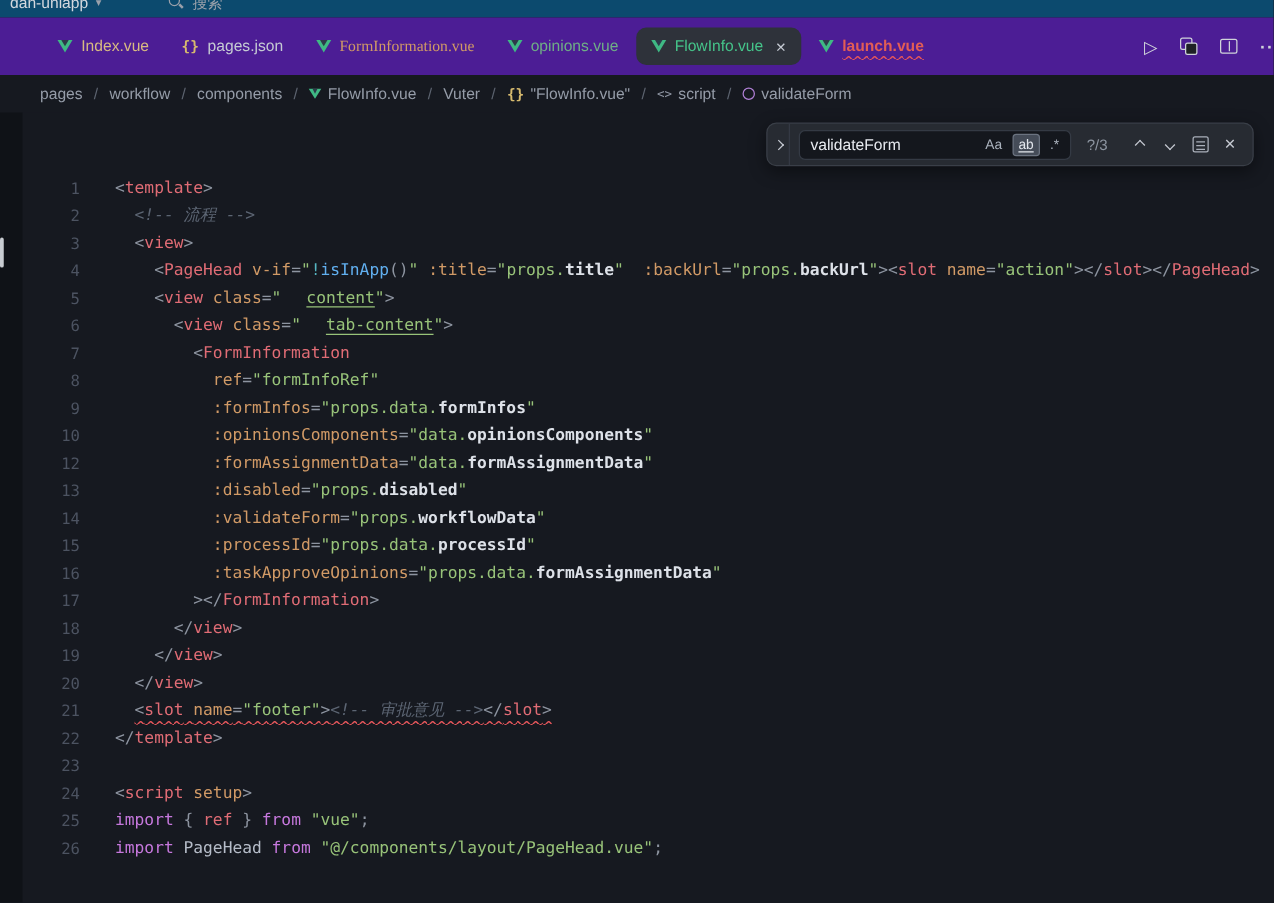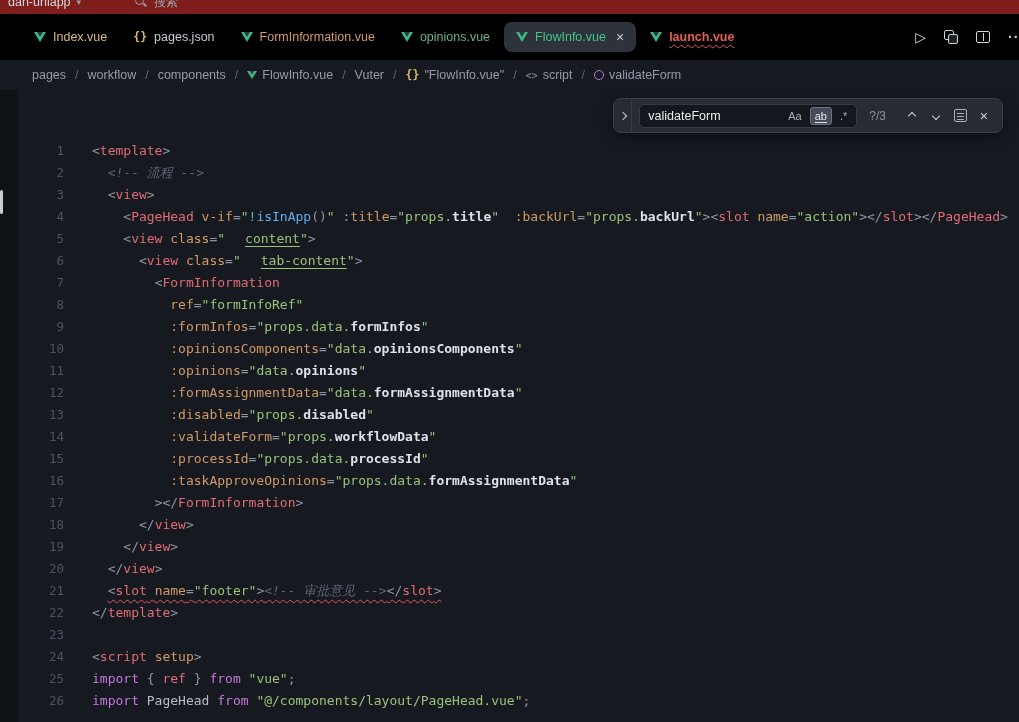--- a/index.html
+++ b/index.html
@@ -1,30 +1,30 @@
 <!DOCTYPE html>
 <html><head>
 <meta charset="utf-8">
 <style>
   * { margin:0; padding:0; box-sizing:border-box; }
   html,body { width:1019px; height:722px; overflow:hidden; }
   body { background:#161920; font-family:"Liberation Sans", sans-serif; color:#c6cad2; }
 
   
-  .titlebar { height:14px; background:#7f1d1d; position:relative; overflow:hidden;text-align:center; }
+  .titlebar { height:14px; background:#0c4a6e; position:relative; overflow:hidden;text-align:center; }
   .titlebar-inner { position:absolute; top:-9px; left:8px; height:22px; display:flex; align-items:center; gap:54px; }
   .project { display:flex; align-items:center; gap:6px; font-size:12.5px; color:#d4d8de; }
   .caret { font-size:9px; color:#9aa0aa; }
   .tb-search { display:flex; align-items:center; gap:7px; font-size:12px; color:#9aa0aa; }
   .mag { position:relative; width:12px; height:12px; display:inline-block; }
   .mag::before { content:""; position:absolute; left:0; top:0; width:7px; height:7px; border:1.5px solid #9aa0aa; border-radius:50%; }
   .mag::after { content:""; position:absolute; left:8px; top:8px; width:4px; height:1.5px; background:#9aa0aa; transform:rotate(45deg); }
 
   
-  .tabbar { height:46px; background:#000000; display:flex; align-items:center; padding-left:22px; position:relative; }
+  .tabbar { height:46px; background:#4c1d95; display:flex; align-items:center; padding-left:34px; position:relative; }
   .tabs { display:flex; align-items:center; gap:2px; }
   .tab { display:inline-flex; align-items:center; gap:7px; height:30px; padding:0 12px; border-radius:8px; font-size:12.5px; cursor:default; }
   .tab.active { background:#2e323a; }
   .tab-label.err-squiggle { text-decoration:underline wavy #e4555a; text-decoration-thickness:1px; text-underline-offset:3px; }
   .tab-close { color:#c5cad3; font-size:14px; margin-left:3px; line-height:1; }
   .vicon { display:inline-block; width:0; height:0; border-left:6px solid transparent; border-right:6px solid transparent; border-top:10px solid #3fb984; position:relative; }
   .vicon::after { content:""; position:absolute; left:-3px; top:-10px; border-left:3px solid transparent; border-right:3px solid transparent; border-top:5px solid #2e3a4a; }
   .vicon.small { border-left-width:5px; border-right-width:5px; border-top-width:8px; }
   .vicon.small::after { left:-2.5px; top:-8px; border-left-width:2.5px; border-right-width:2.5px; border-top-width:4px; }
   .bicon { color:#d7ba6e; font-weight:bold; font-size:11.5px; font-family:"DejaVu Sans Mono", monospace; }
@@ -107,21 +107,21 @@
       <div class="tab">
         <span class="vicon"></span>
         <span class="tab-label" style="color: rgb(216, 187, 130);">Index.vue</span>
       </div>
       <div class="tab">
         <span class="bicon">{}</span>
         <span class="tab-label" style="color: rgb(197, 202, 211);">pages.json</span>
       </div>
       <div class="tab">
         <span class="vicon"></span>
-        <span class="tab-label" style="color: rgb(209, 154, 102);">FormInformation.vue</span>
+        <span class="tab-label" style="color: rgb(209, 154, 102); font-family: Liberation Serif, serif;">FormInformation.vue</span>
       </div>
       <div class="tab">
         <span class="vicon"></span>
         <span class="tab-label" style="color: rgb(111, 174, 134);">opinions.vue</span>
       </div>
       <div class="tab active">
         <span class="vicon"></span>
         <span class="tab-label" style="color: rgb(69, 196, 138);">FlowInfo.vue</span>
         <span class="tab-close">×</span>
       </div>
@@ -190,21 +190,20 @@
         <div class="line"><span class="ln">1</span><span class="codetext"><span class="tk-p">&lt;</span><span class="tk-t">template</span><span class="tk-p">&gt;</span></span></div>
         <div class="line"><span class="ln">2</span><span class="codetext"><span>  </span><span class="tk-c">&lt;!-- 流程 --&gt;</span></span></div>
         <div class="line"><span class="ln">3</span><span class="codetext"><span>  </span><span class="tk-p">&lt;</span><span class="tk-t">view</span><span class="tk-p">&gt;</span></span></div>
         <div class="line"><span class="ln">4</span><span class="codetext"><span>    </span><span class="tk-p">&lt;</span><span class="tk-t">PageHead</span><span> </span><span class="tk-a">v-if</span><span class="tk-p">=</span><span class="tk-s">"</span><span class="tk-o">!</span><span class="tk-f">isInApp</span><span class="tk-p">()</span><span class="tk-s">"</span><span> </span><span class="tk-a">:title</span><span class="tk-p">=</span><span class="tk-s">"props.</span><span class="tk-w">title</span><span class="tk-s">"</span><span>  </span><span class="tk-a">:backUrl</span><span class="tk-p">=</span><span class="tk-s">"props.</span><span class="tk-w">backUrl</span><span class="tk-s">"</span><span class="tk-p">&gt;&lt;</span><span class="tk-t">slot</span><span> </span><span class="tk-a">name</span><span class="tk-p">=</span><span class="tk-s">"action"</span><span class="tk-p">&gt;&lt;/</span><span class="tk-t">slot</span><span class="tk-p">&gt;&lt;/</span><span class="tk-t">PageHead</span><span class="tk-p">&gt;</span></span></div>
         <div class="line"><span class="ln">5</span><span class="codetext"><span>    </span><span class="tk-p">&lt;</span><span class="tk-t">view</span><span> </span><span class="tk-a">class</span><span class="tk-p">=</span><span class="tk-s">"</span><span class="tk-su">content</span><span class="tk-s">"</span><span class="tk-p">&gt;</span></span></div>
         <div class="line"><span class="ln">6</span><span class="codetext"><span>      </span><span class="tk-p">&lt;</span><span class="tk-t">view</span><span> </span><span class="tk-a">class</span><span class="tk-p">=</span><span class="tk-s">"</span><span class="tk-su">tab-content</span><span class="tk-s">"</span><span class="tk-p">&gt;</span></span></div>
         <div class="line"><span class="ln">7</span><span class="codetext"><span>        </span><span class="tk-p">&lt;</span><span class="tk-t">FormInformation</span></span></div>
         <div class="line"><span class="ln">8</span><span class="codetext"><span>          </span><span class="tk-a">ref</span><span class="tk-p">=</span><span class="tk-s">"formInfoRef"</span></span></div>
         <div class="line"><span class="ln">9</span><span class="codetext"><span>          </span><span class="tk-a">:formInfos</span><span class="tk-p">=</span><span class="tk-s">"props.data.</span><span class="tk-w">formInfos</span><span class="tk-s">"</span></span></div>
         <div class="line"><span class="ln">10</span><span class="codetext"><span>          </span><span class="tk-a">:opinionsComponents</span><span class="tk-p">=</span><span class="tk-s">"data.</span><span class="tk-w">opinionsComponents</span><span class="tk-s">"</span></span></div>
-        <div class="line"><span class="ln">11</span><span class="codetext"><span>          </span><span class="tk-a">:opinions</span><span class="tk-p">=</span><span class="tk-s">"data.</span><span class="tk-w">opinions</span><span class="tk-s">"</span></span></div>
         <div class="line"><span class="ln">12</span><span class="codetext"><span>          </span><span class="tk-a">:formAssignmentData</span><span class="tk-p">=</span><span class="tk-s">"data.</span><span class="tk-w">formAssignmentData</span><span class="tk-s">"</span></span></div>
         <div class="line"><span class="ln">13</span><span class="codetext"><span>          </span><span class="tk-a">:disabled</span><span class="tk-p">=</span><span class="tk-s">"props.</span><span class="tk-w">disabled</span><span class="tk-s">"</span></span></div>
         <div class="line"><span class="ln">14</span><span class="codetext"><span>          </span><span class="tk-a">:validateForm</span><span class="tk-p">=</span><span class="tk-s">"props.</span><span class="tk-w">workflowData</span><span class="tk-s">"</span></span></div>
         <div class="line"><span class="ln">15</span><span class="codetext"><span>          </span><span class="tk-a">:processId</span><span class="tk-p">=</span><span class="tk-s">"props.data.</span><span class="tk-w">processId</span><span class="tk-s">"</span></span></div>
         <div class="line"><span class="ln">16</span><span class="codetext"><span>          </span><span class="tk-a">:taskApproveOpinions</span><span class="tk-p">=</span><span class="tk-s">"props.data.</span><span class="tk-w">formAssignmentData</span><span class="tk-s">"</span></span></div>
         <div class="line"><span class="ln">17</span><span class="codetext"><span>        </span><span class="tk-p">&gt;&lt;/</span><span class="tk-t">FormInformation</span><span class="tk-p">&gt;</span></span></div>
         <div class="line"><span class="ln">18</span><span class="codetext"><span>      </span><span class="tk-p">&lt;/</span><span class="tk-t">view</span><span class="tk-p">&gt;</span></span></div>
         <div class="line"><span class="ln">19</span><span class="codetext"><span>    </span><span class="tk-p">&lt;/</span><span class="tk-t">view</span><span class="tk-p">&gt;</span></span></div>
         <div class="line"><span class="ln">20</span><span class="codetext"><span>  </span><span class="tk-p">&lt;/</span><span class="tk-t">view</span><span class="tk-p">&gt;</span></span></div>
         <div class="line"><span class="ln">21</span><span class="codetext"><span>  </span><span class="tk-p tk-e">&lt;</span><span class="tk-t tk-e">slot</span><span class="tk-e"> </span><span class="tk-a tk-e">name</span><span class="tk-p tk-e">=</span><span class="tk-s tk-e">"footer"</span><span class="tk-p tk-e">&gt;</span><span class="tk-c tk-e">&lt;!-- 审批意见 --&gt;</span><span class="tk-p tk-e">&lt;/</span><span class="tk-t tk-e">slot</span><span class="tk-p tk-e">&gt;</span></span></div>

